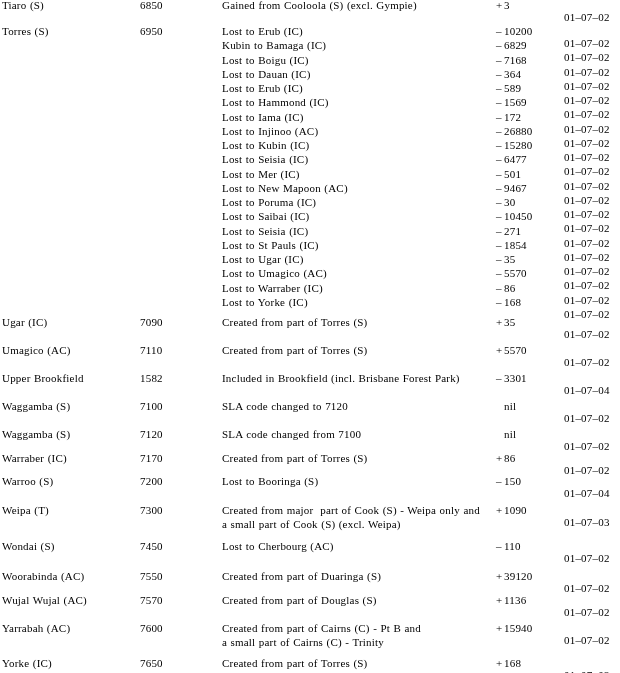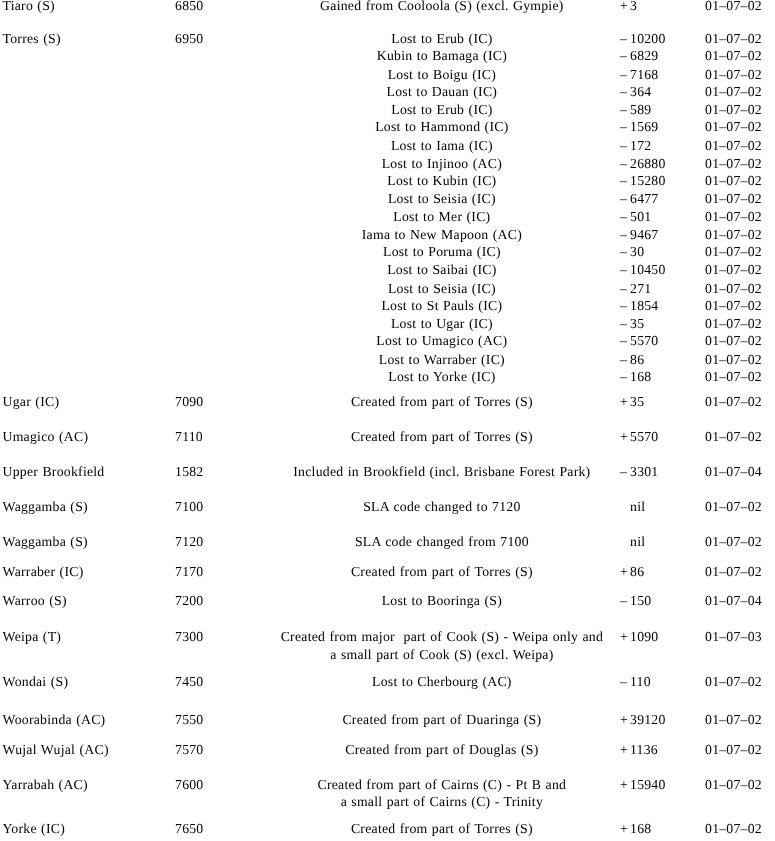--- a/index.html
+++ b/index.html
@@ -53,38 +53,37 @@
     position: relative;
     min-height: 14.25px;
   }
   .desc {
     margin-left: 222px;
     margin-right: 135px;
     line-height: 13.6px;
   }
   .desc-line {
     white-space: pre;
-    text-align: center;
   }
   .value {
     position: absolute;
     left: 504px;
     top: 0;
     line-height: 13.6px;
     white-space: pre;
   }
   .value .sign {
     display: inline-block;
     width: 8px;
     margin-left: -8px;
   }
   .date {
     position: absolute;
     left: 564px;
-    top: 0;
+    top: 12px;
     line-height: 13.6px;
     white-space: pre;
   }
 </style>
 </head>
 <body>
 
 <div id="doc">
     <div class="row" style="top: -1px;">
       <span class="name">Tiaro (S)</span>
@@ -175,21 +174,21 @@
         </div>
         <div class="entry">
           <div class="desc">
             <div class="desc-line">Lost to Mer (IC)</div>
           </div>
           <span class="value"><span class="sign">–</span>501</span>
           <span class="date">01–07–02</span>
         </div>
         <div class="entry">
           <div class="desc">
-            <div class="desc-line">Iama to New Mapoon (AC)</div>
+            <div class="desc-line">Lost to New Mapoon (AC)</div>
           </div>
           <span class="value"><span class="sign">–</span>9467</span>
           <span class="date">01–07–02</span>
         </div>
         <div class="entry">
           <div class="desc">
             <div class="desc-line">Lost to Poruma (IC)</div>
           </div>
           <span class="value"><span class="sign">–</span>30</span>
           <span class="date">01–07–02</span>

